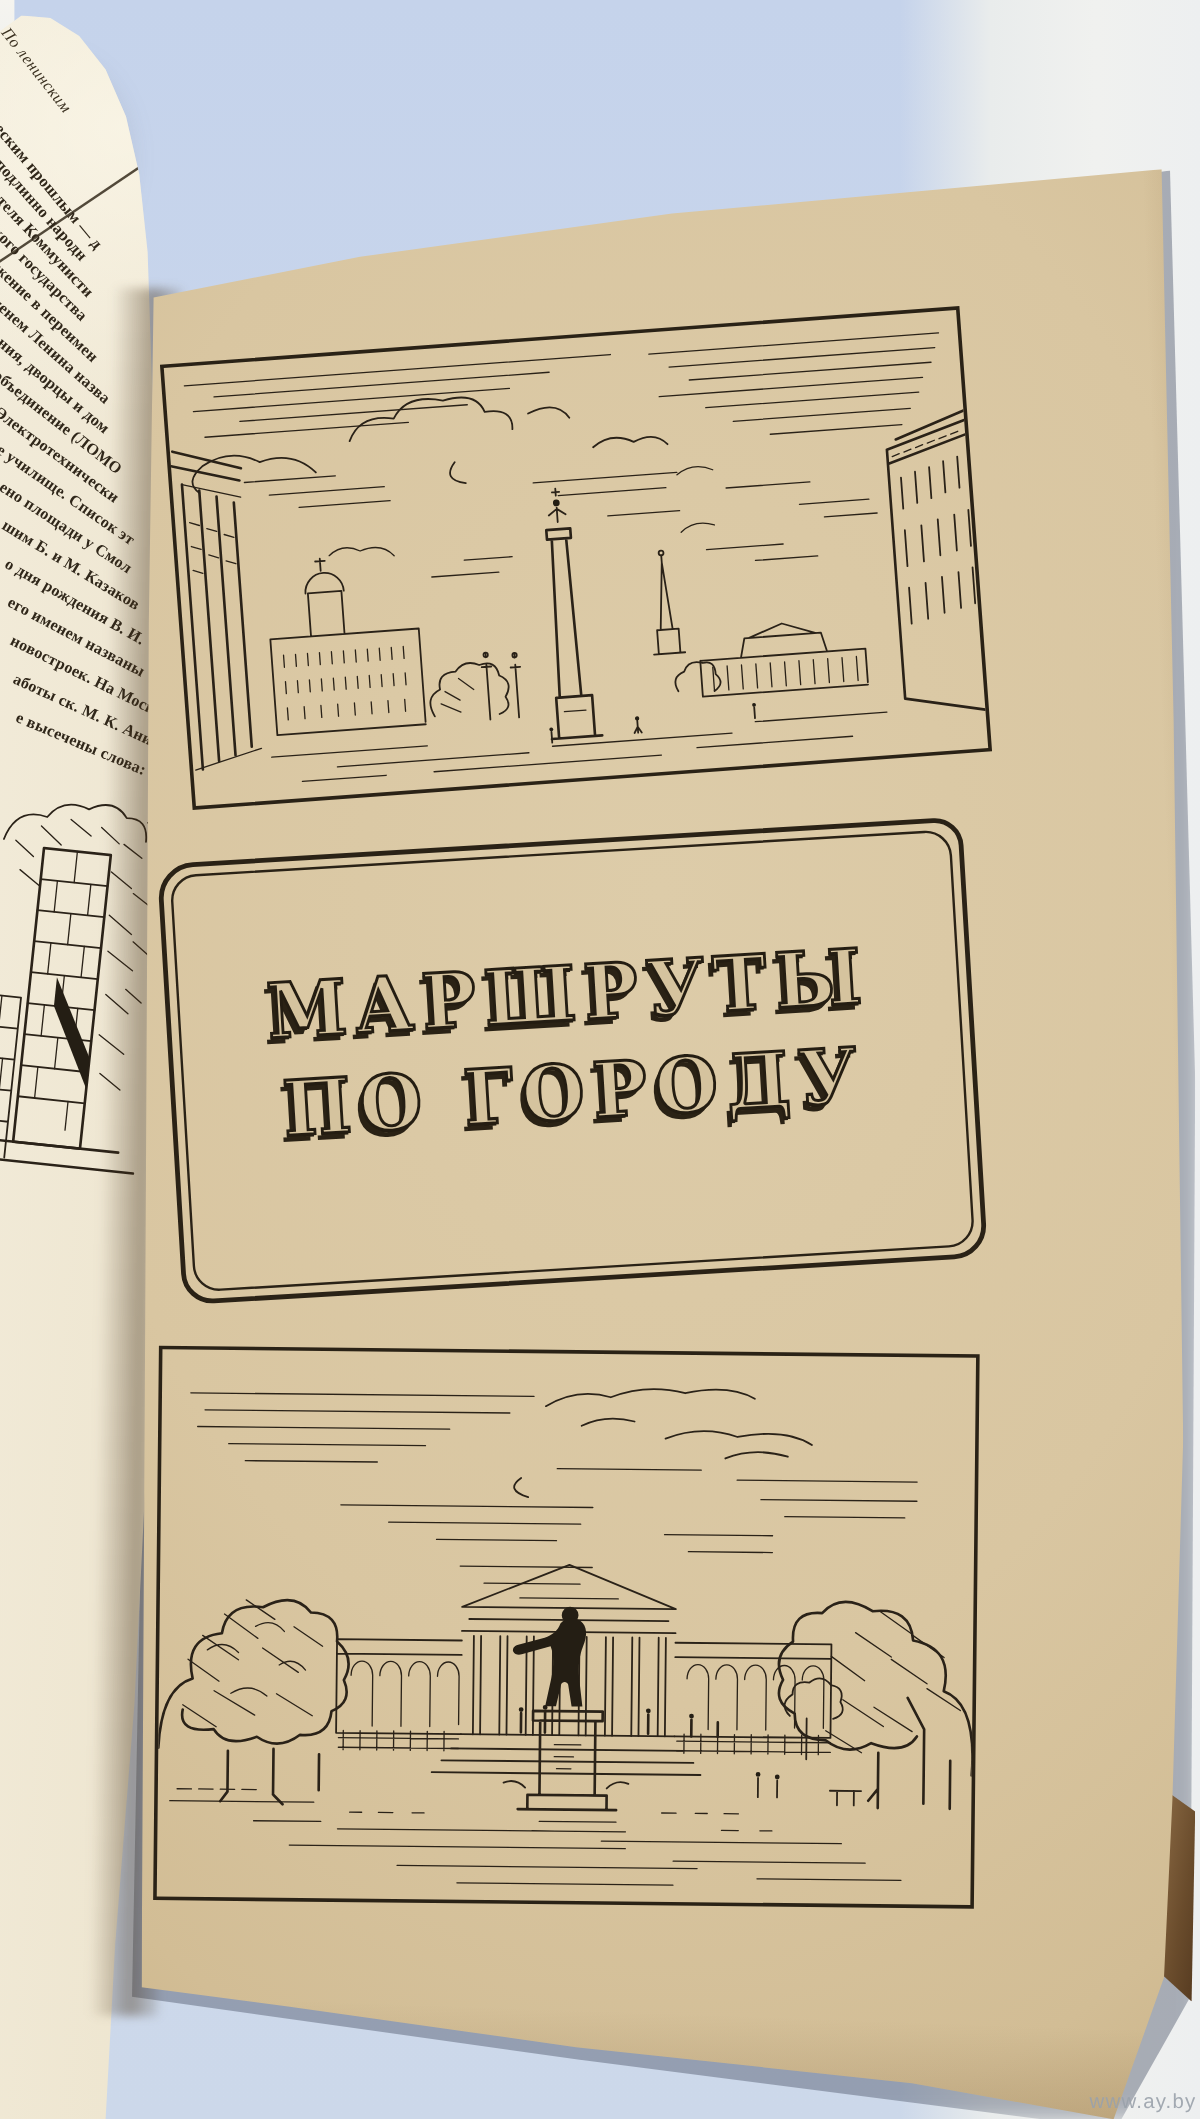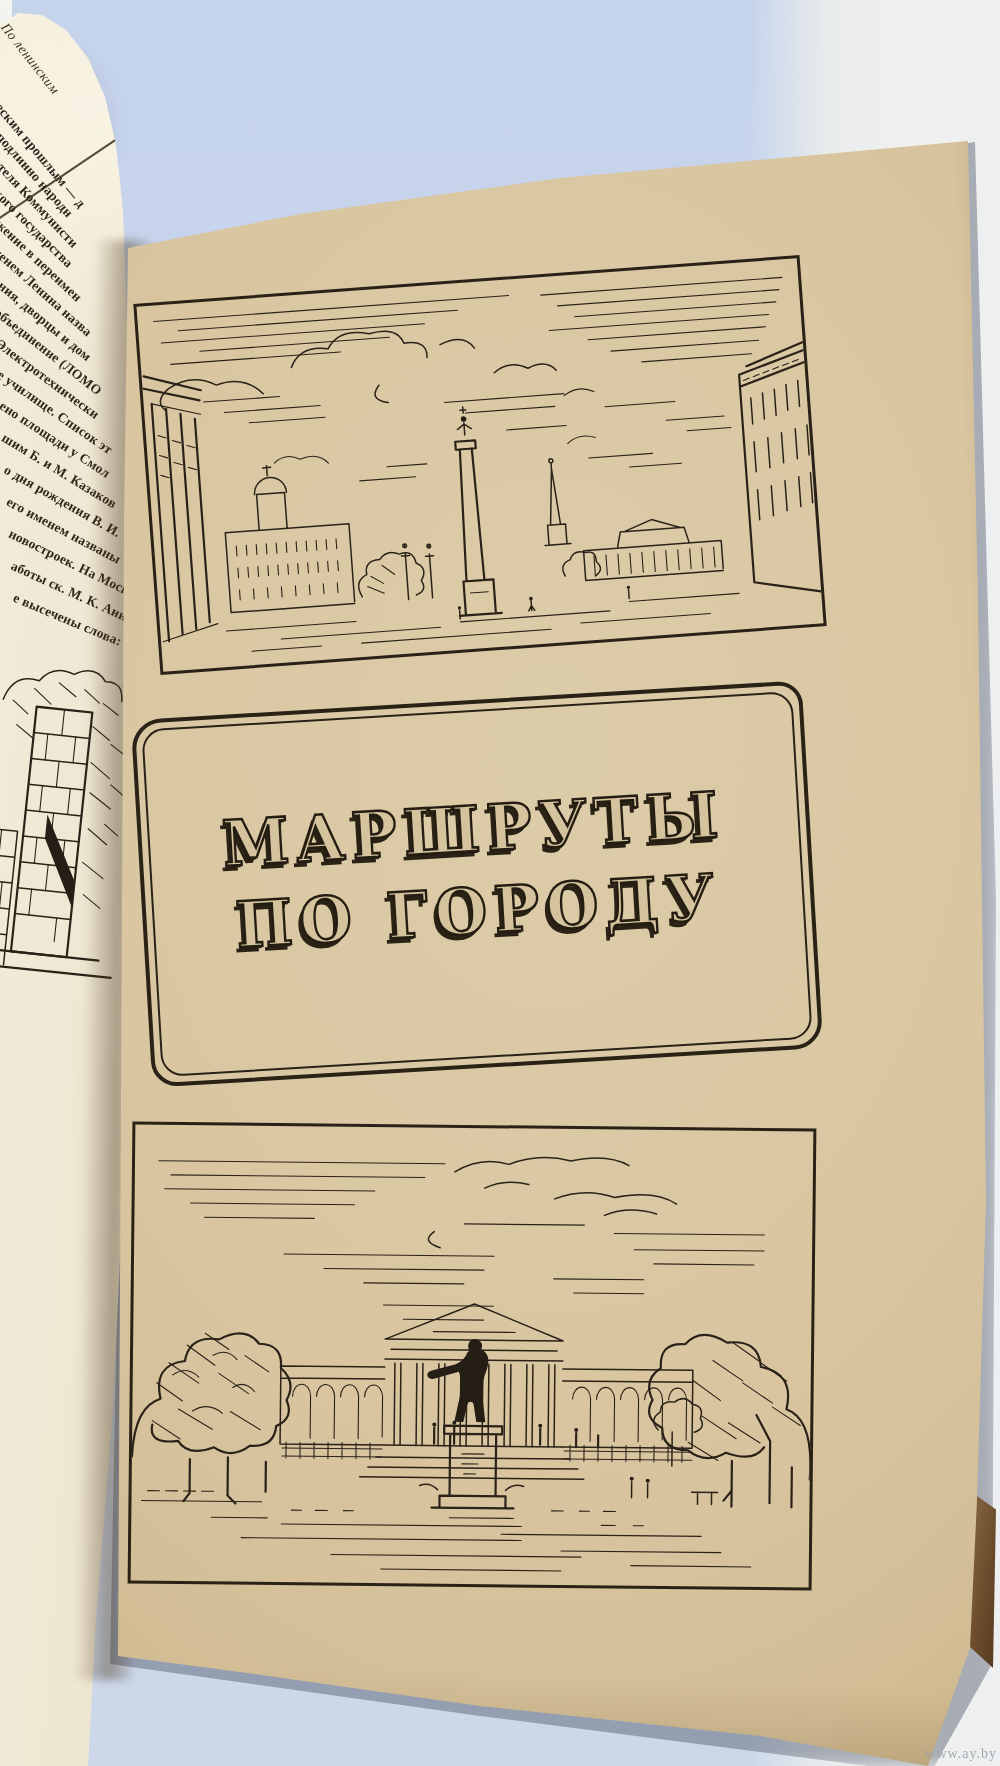--- a/index.html
+++ b/index.html
@@ -48,22 +48,22 @@
   .etch .sw2{stroke-width:2.2}
   .etch .thin{stroke-width:1.1}
   .etch .f{fill:#241e14;stroke:none}
   .run-head{position:absolute;left:10px;top:20px;transform:rotate(52deg);transform-origin:0 0;
     font-style:italic;font-size:13.5px;color:#3a3020;letter-spacing:.5px;white-space:nowrap}
   .head-rule{position:absolute;left:-14px;top:226px;width:168px;height:2px;background:#352b1c;
     transform:rotate(-34deg);transform-origin:0 0;opacity:.85}
   .ln{position:absolute;white-space:nowrap;font-size:13.5px;font-weight:600;color:#30271a;
     transform-origin:0 0;letter-spacing:.2px;width:430px}
   .monu{position:absolute;left:-12px;top:640px;width:150px;height:340px;transform:rotate(6deg)}
-  .watermark{position:absolute;right:3px;bottom:4px;font-family:Liberation Serif, serif;
-    font-size:14px;color:#9aa2ab;opacity:.9;letter-spacing:1px}
+  .watermark{position:absolute;right:3px;bottom:4px;font-family:Liberation Sans, sans-serif;
+    font-size:17px;color:#9aa2ab;opacity:.9;letter-spacing:1px}
 </style>
 </head>
 <body>
 
 <div class="scene">
   <div class="wall"></div>
   <div class="corner-sliver"></div>
   <div class="corner-shadow"></div>
   <div class="book-shadow"></div>
 

